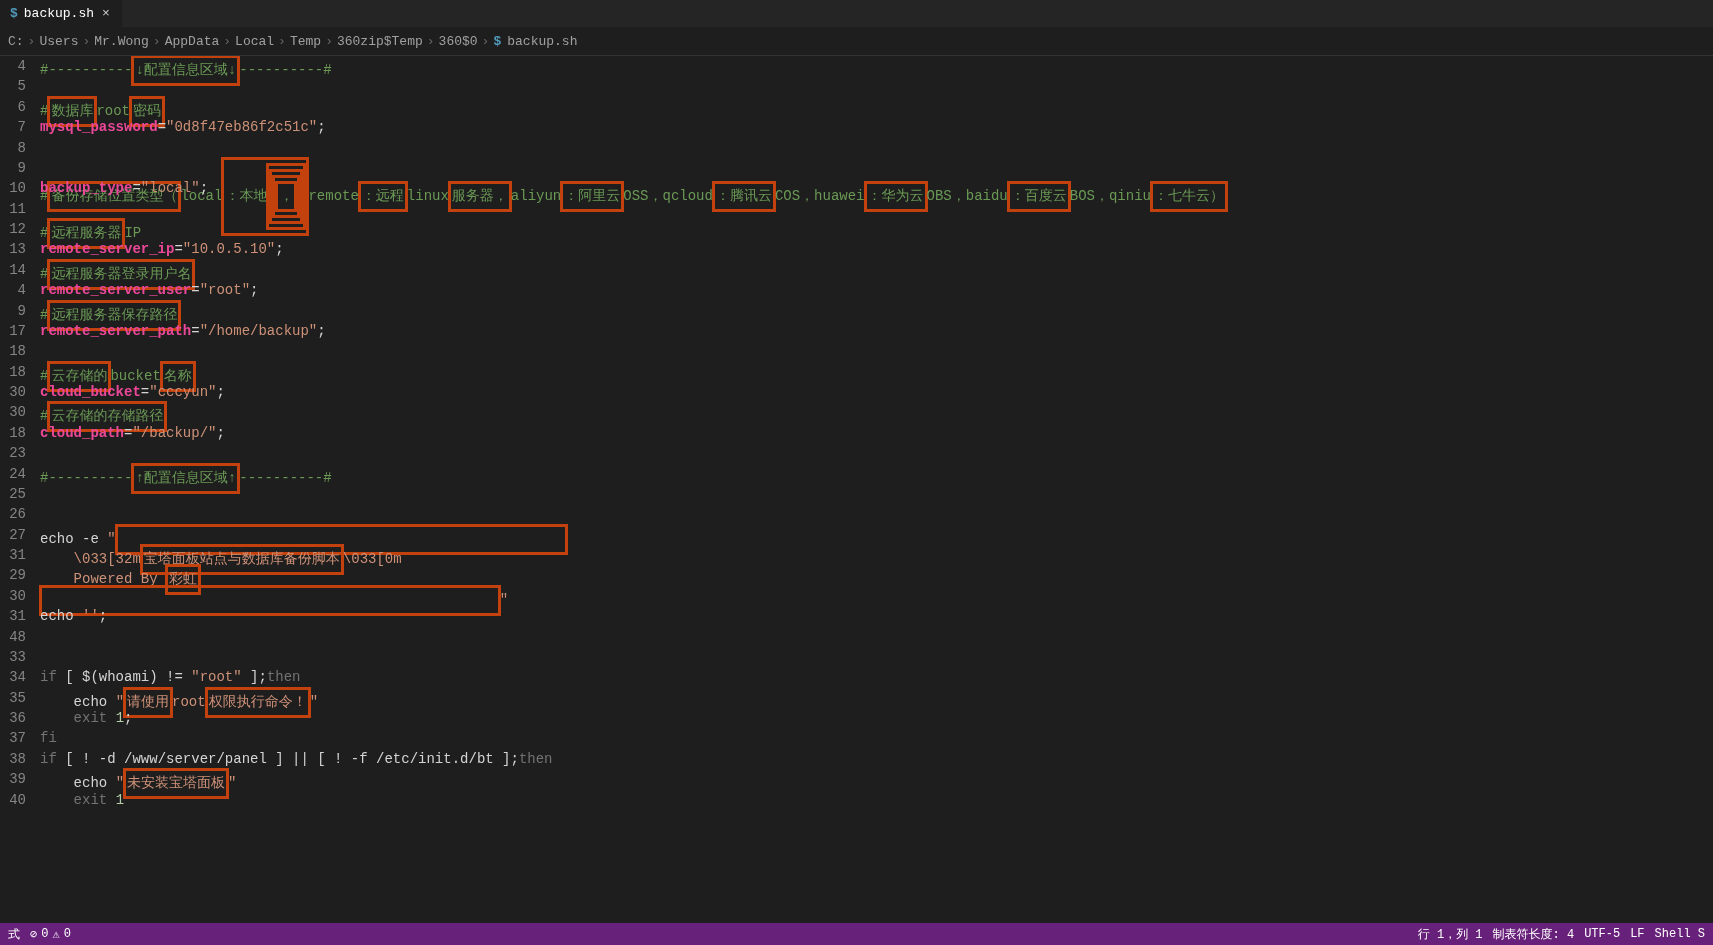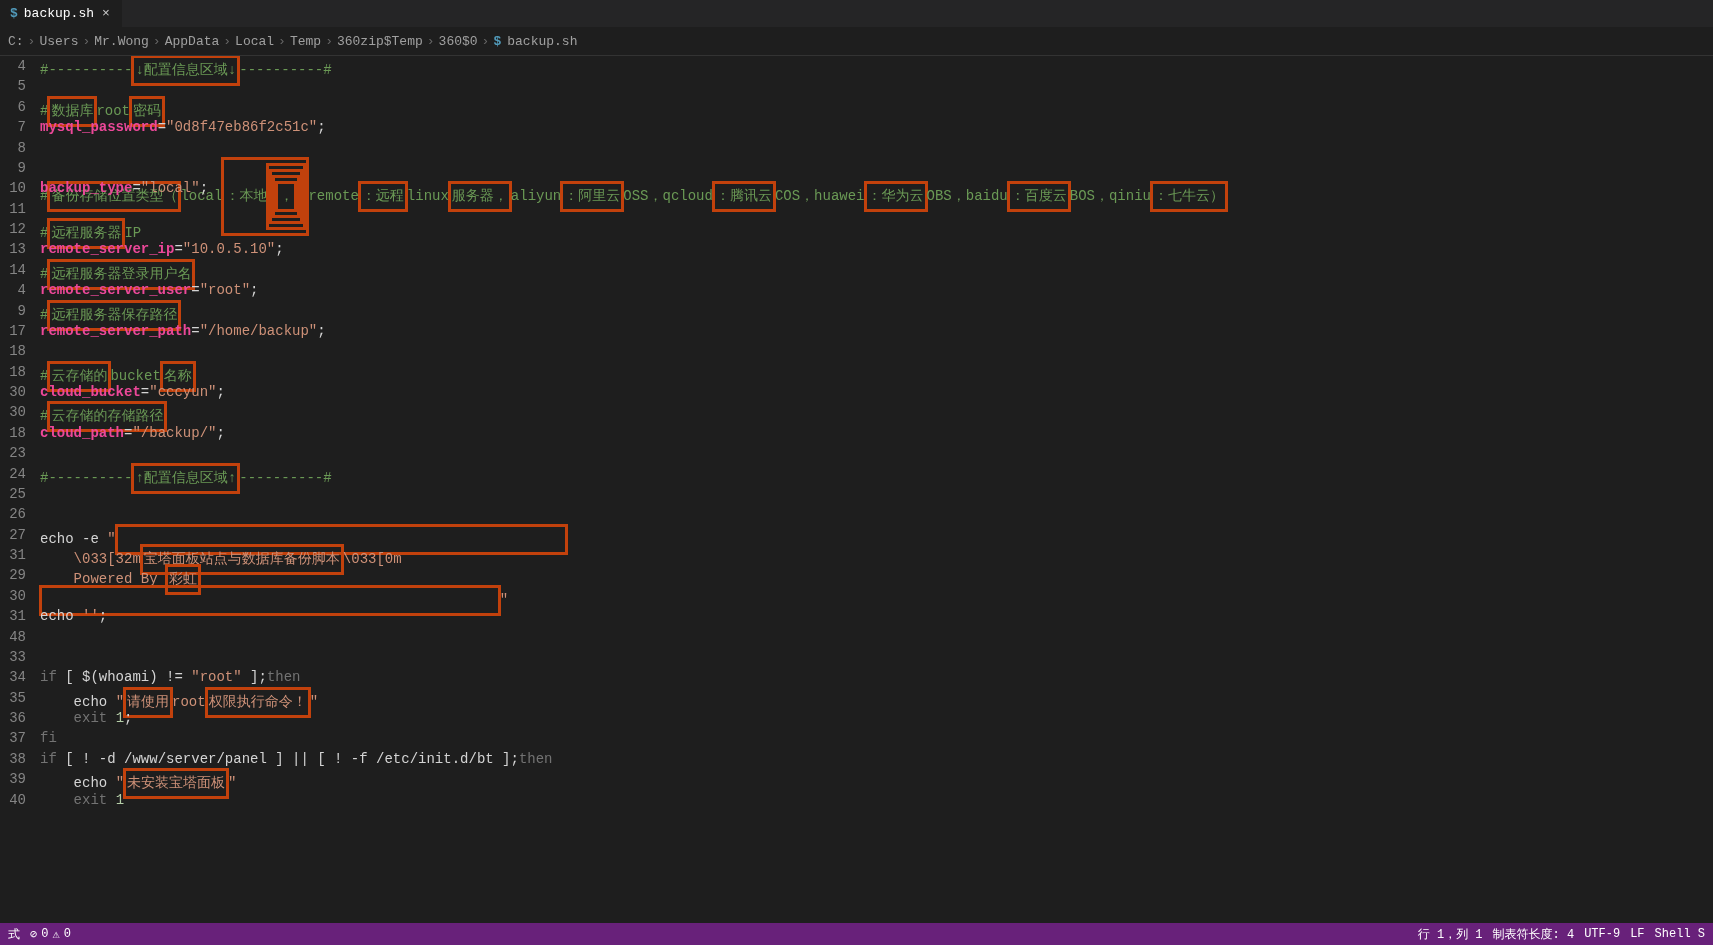--- a/index.html
+++ b/index.html
@@ -109,17 +109,17 @@
     <span class="status-item">
       <span>⊘</span>
         <span>0</span>
       <span>⚠</span>
         <span>0</span>
     </span>
   </div>
   <div class="status-right">
     <span class="status-item">行 1，列 1</span>
     <span class="status-item">制表符长度: 4</span>
-    <span class="status-item">UTF-9</span>
+    <span class="status-item">UTF-5</span>
     <span class="status-item">LF</span>
     <span class="status-item">Shell S</span>
   </div>
 </div>
 
 </body></html>

